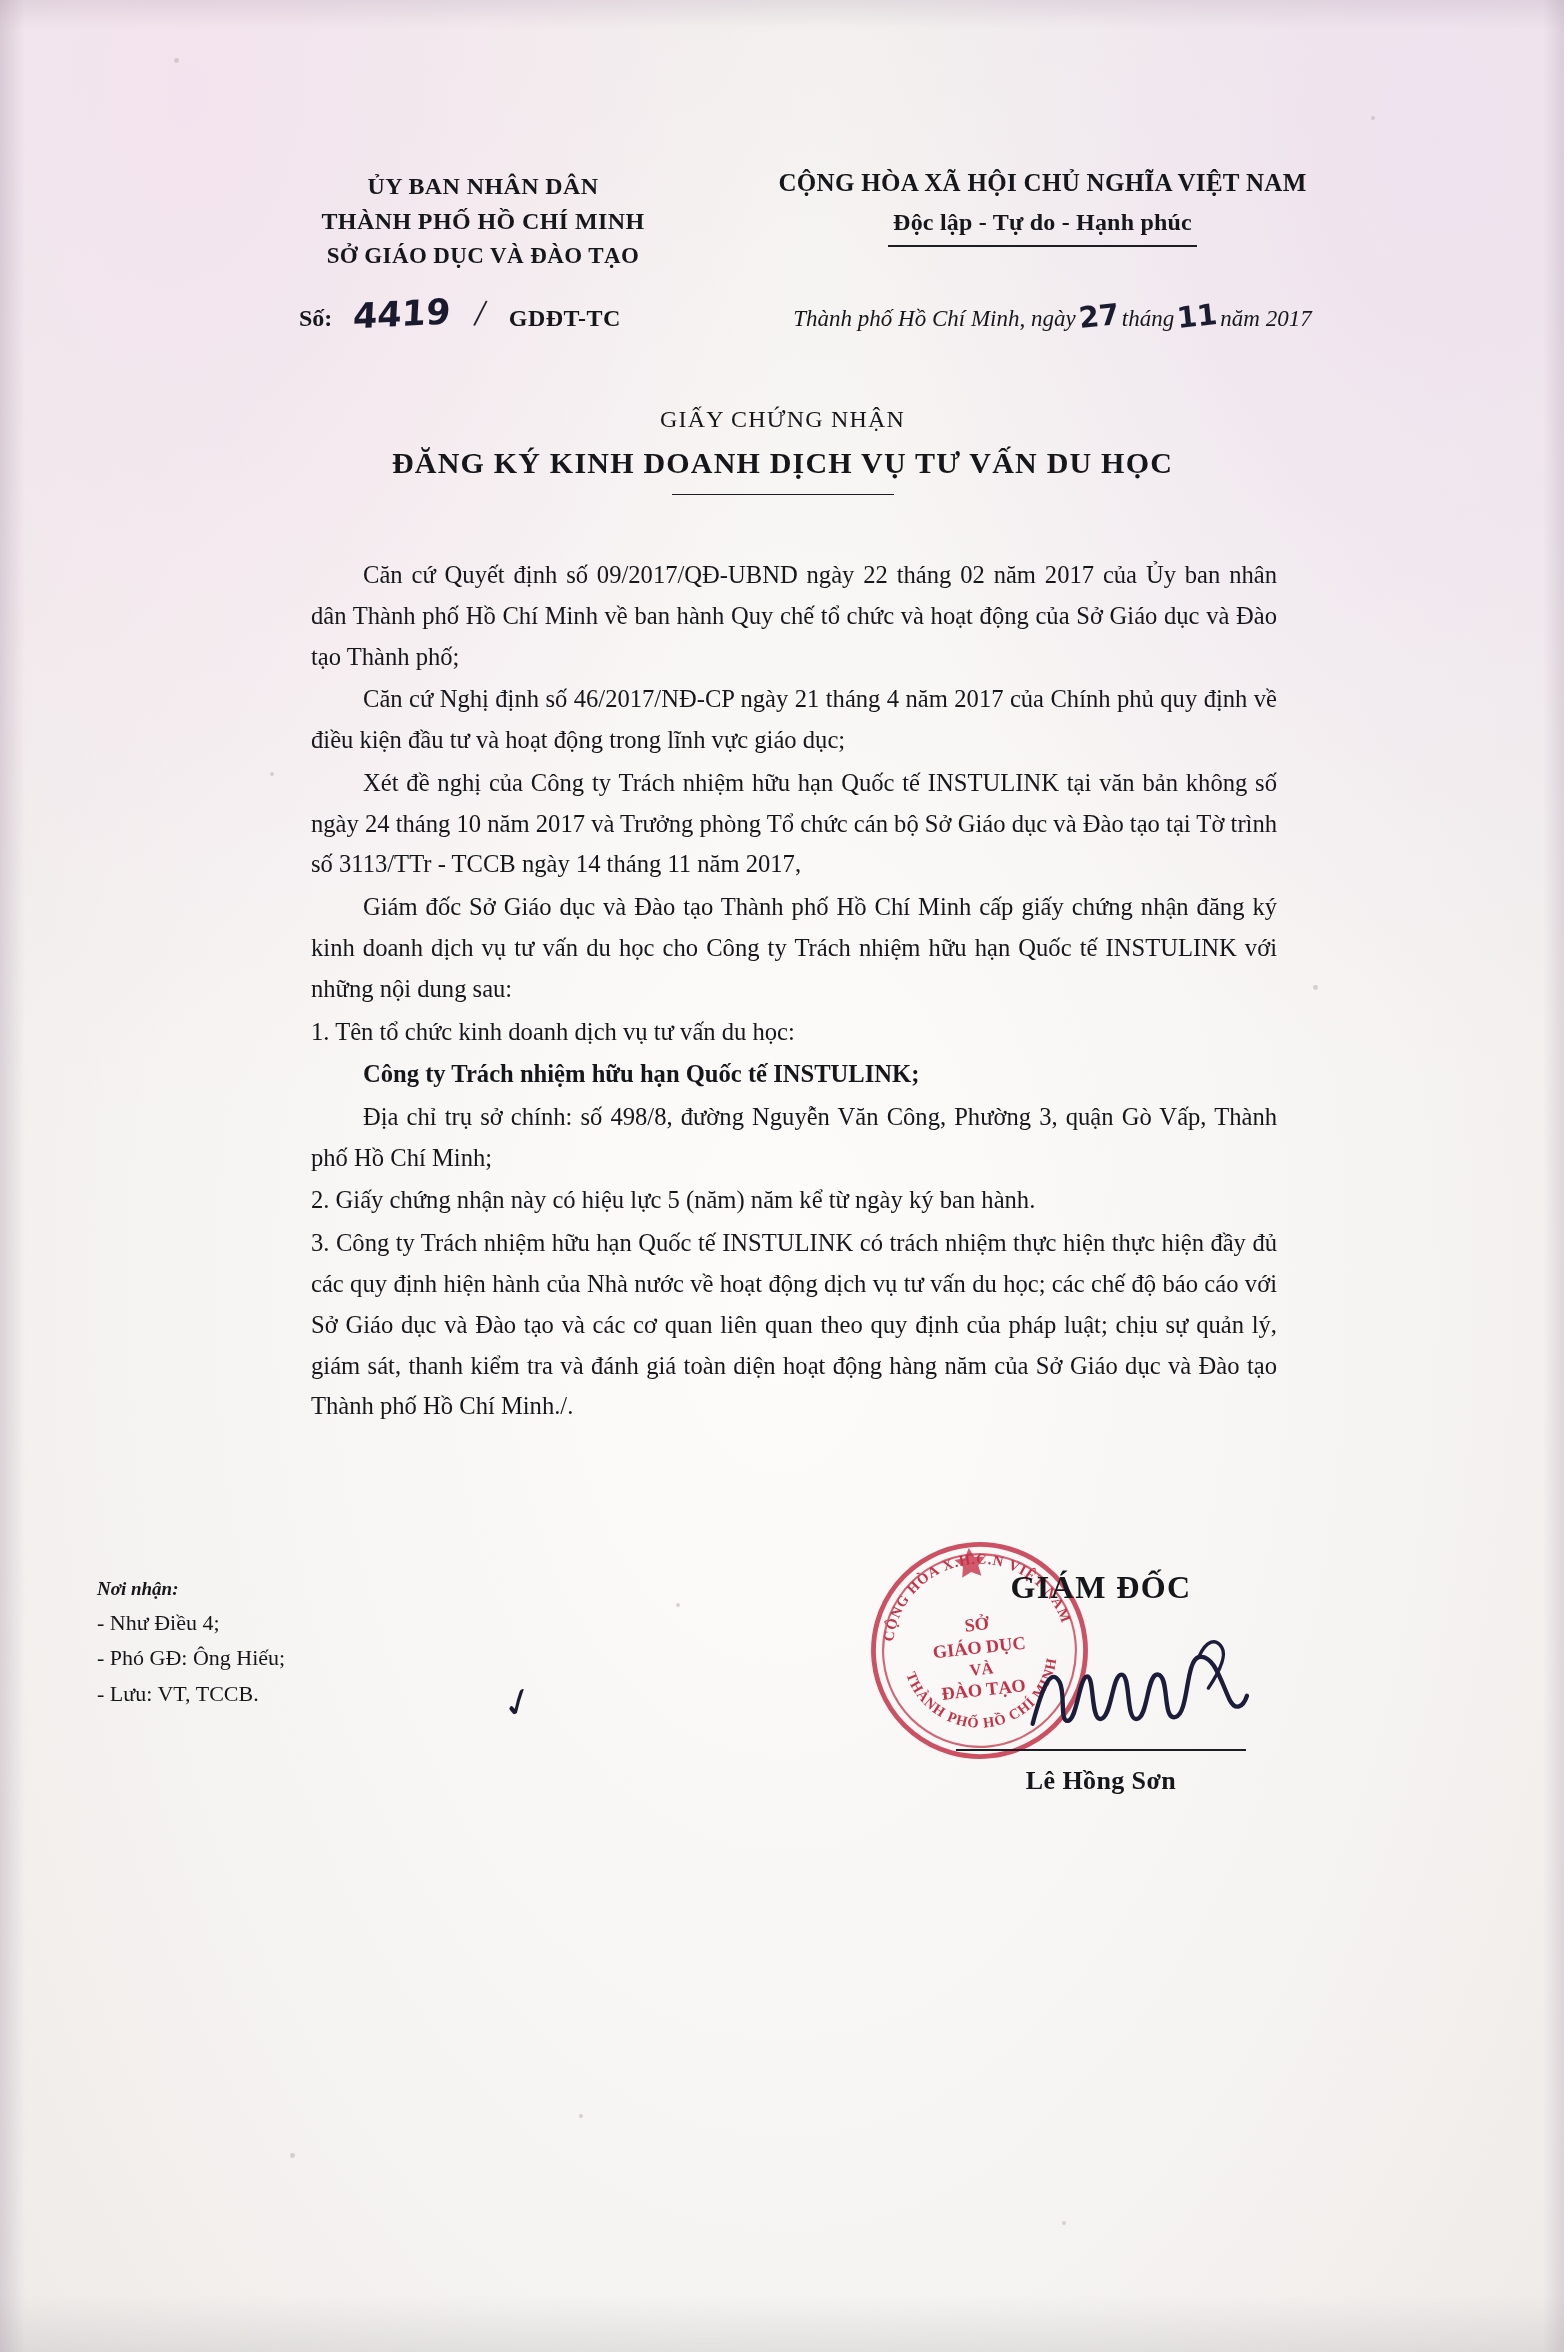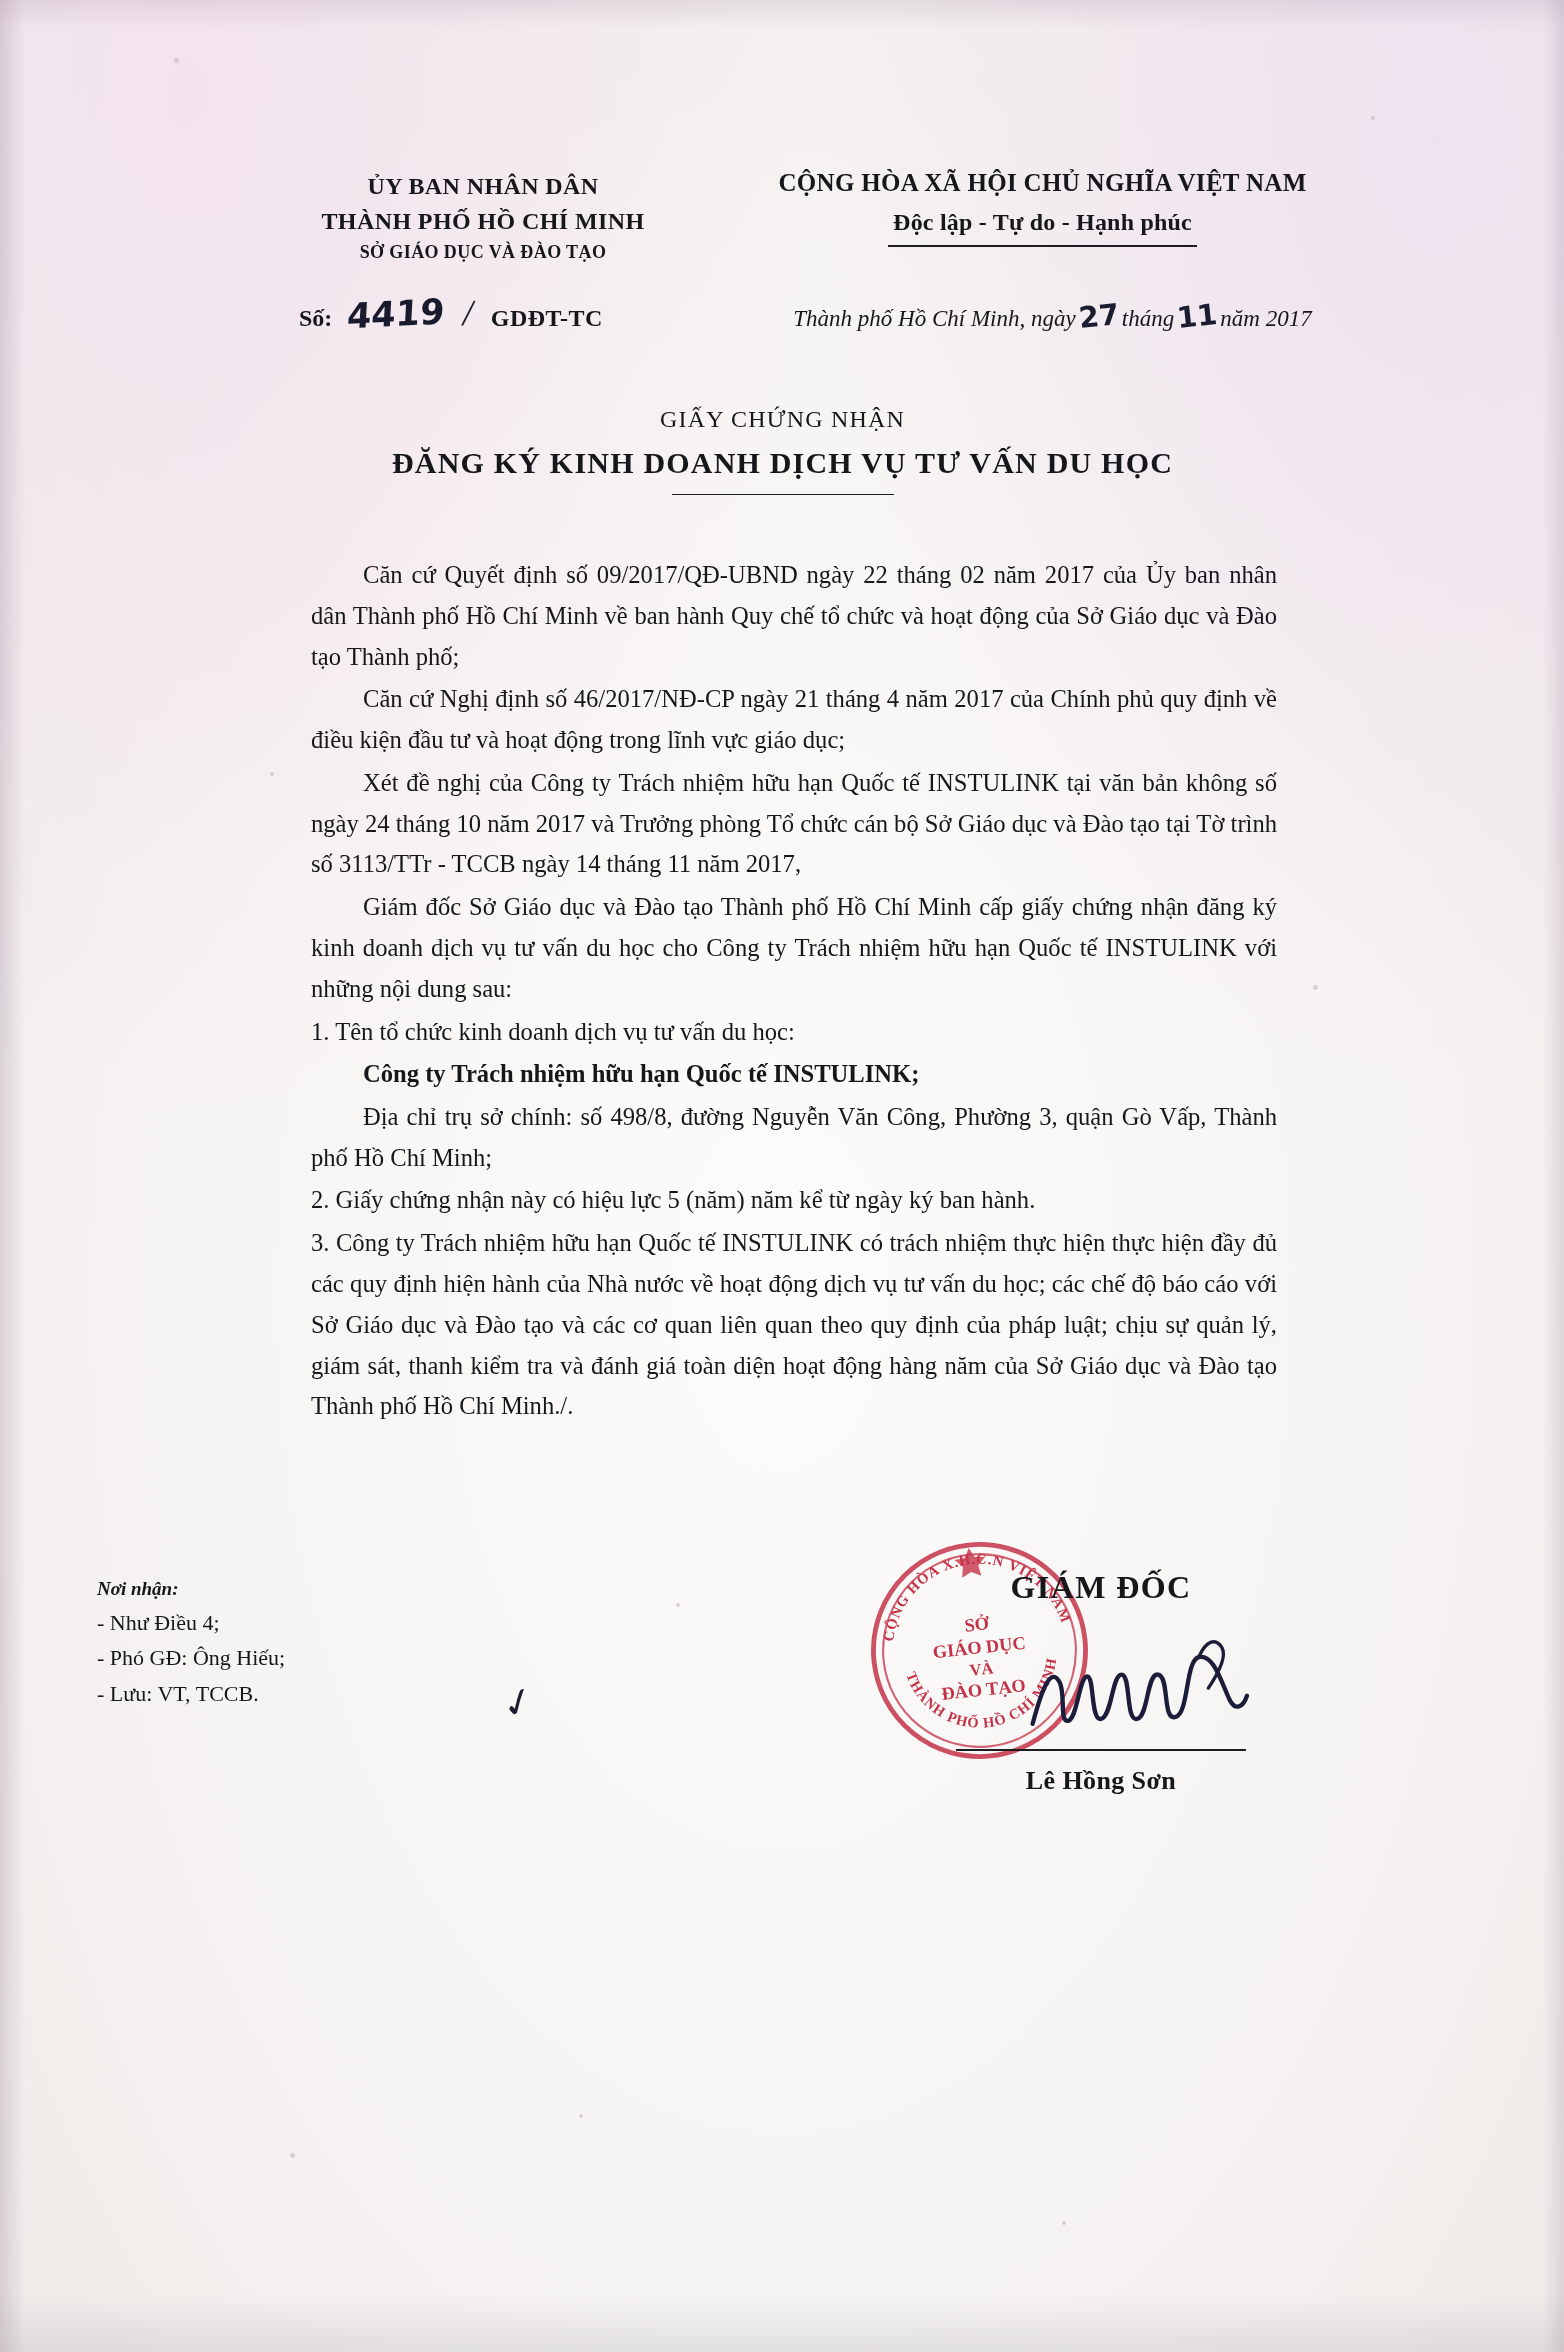--- a/index.html
+++ b/index.html
@@ -55,31 +55,31 @@
     width: 386px;
     text-align: center;
     line-height: 1.45;
   }
   .hdr-left .l1, .hdr-left .l2 {
     font-size: 24px;
     font-weight: bold;
     letter-spacing: 0.4px;
   }
   .hdr-left .l3 {
-    font-size: 18px;
+    font-size: 23px;
     font-weight: bold;
     letter-spacing: 0.4px;
   }
   .so-row {
     position: absolute;
     left: 299px; top: 290px;
     font-size: 24px;
     display: flex;
     align-items: baseline;
-    gap: 9px;
+    gap: 15px;
   }
   .so-label { font-weight: bold; }
   .so-number {
     font-family: "DejaVu Sans", sans-serif;
     font-size: 35px;
     font-weight: bold;
     color: #1a1a2e;
     transform: rotate(-3deg) skewX(-6deg);
     display: inline-block;
     margin: 0 5.8px;

